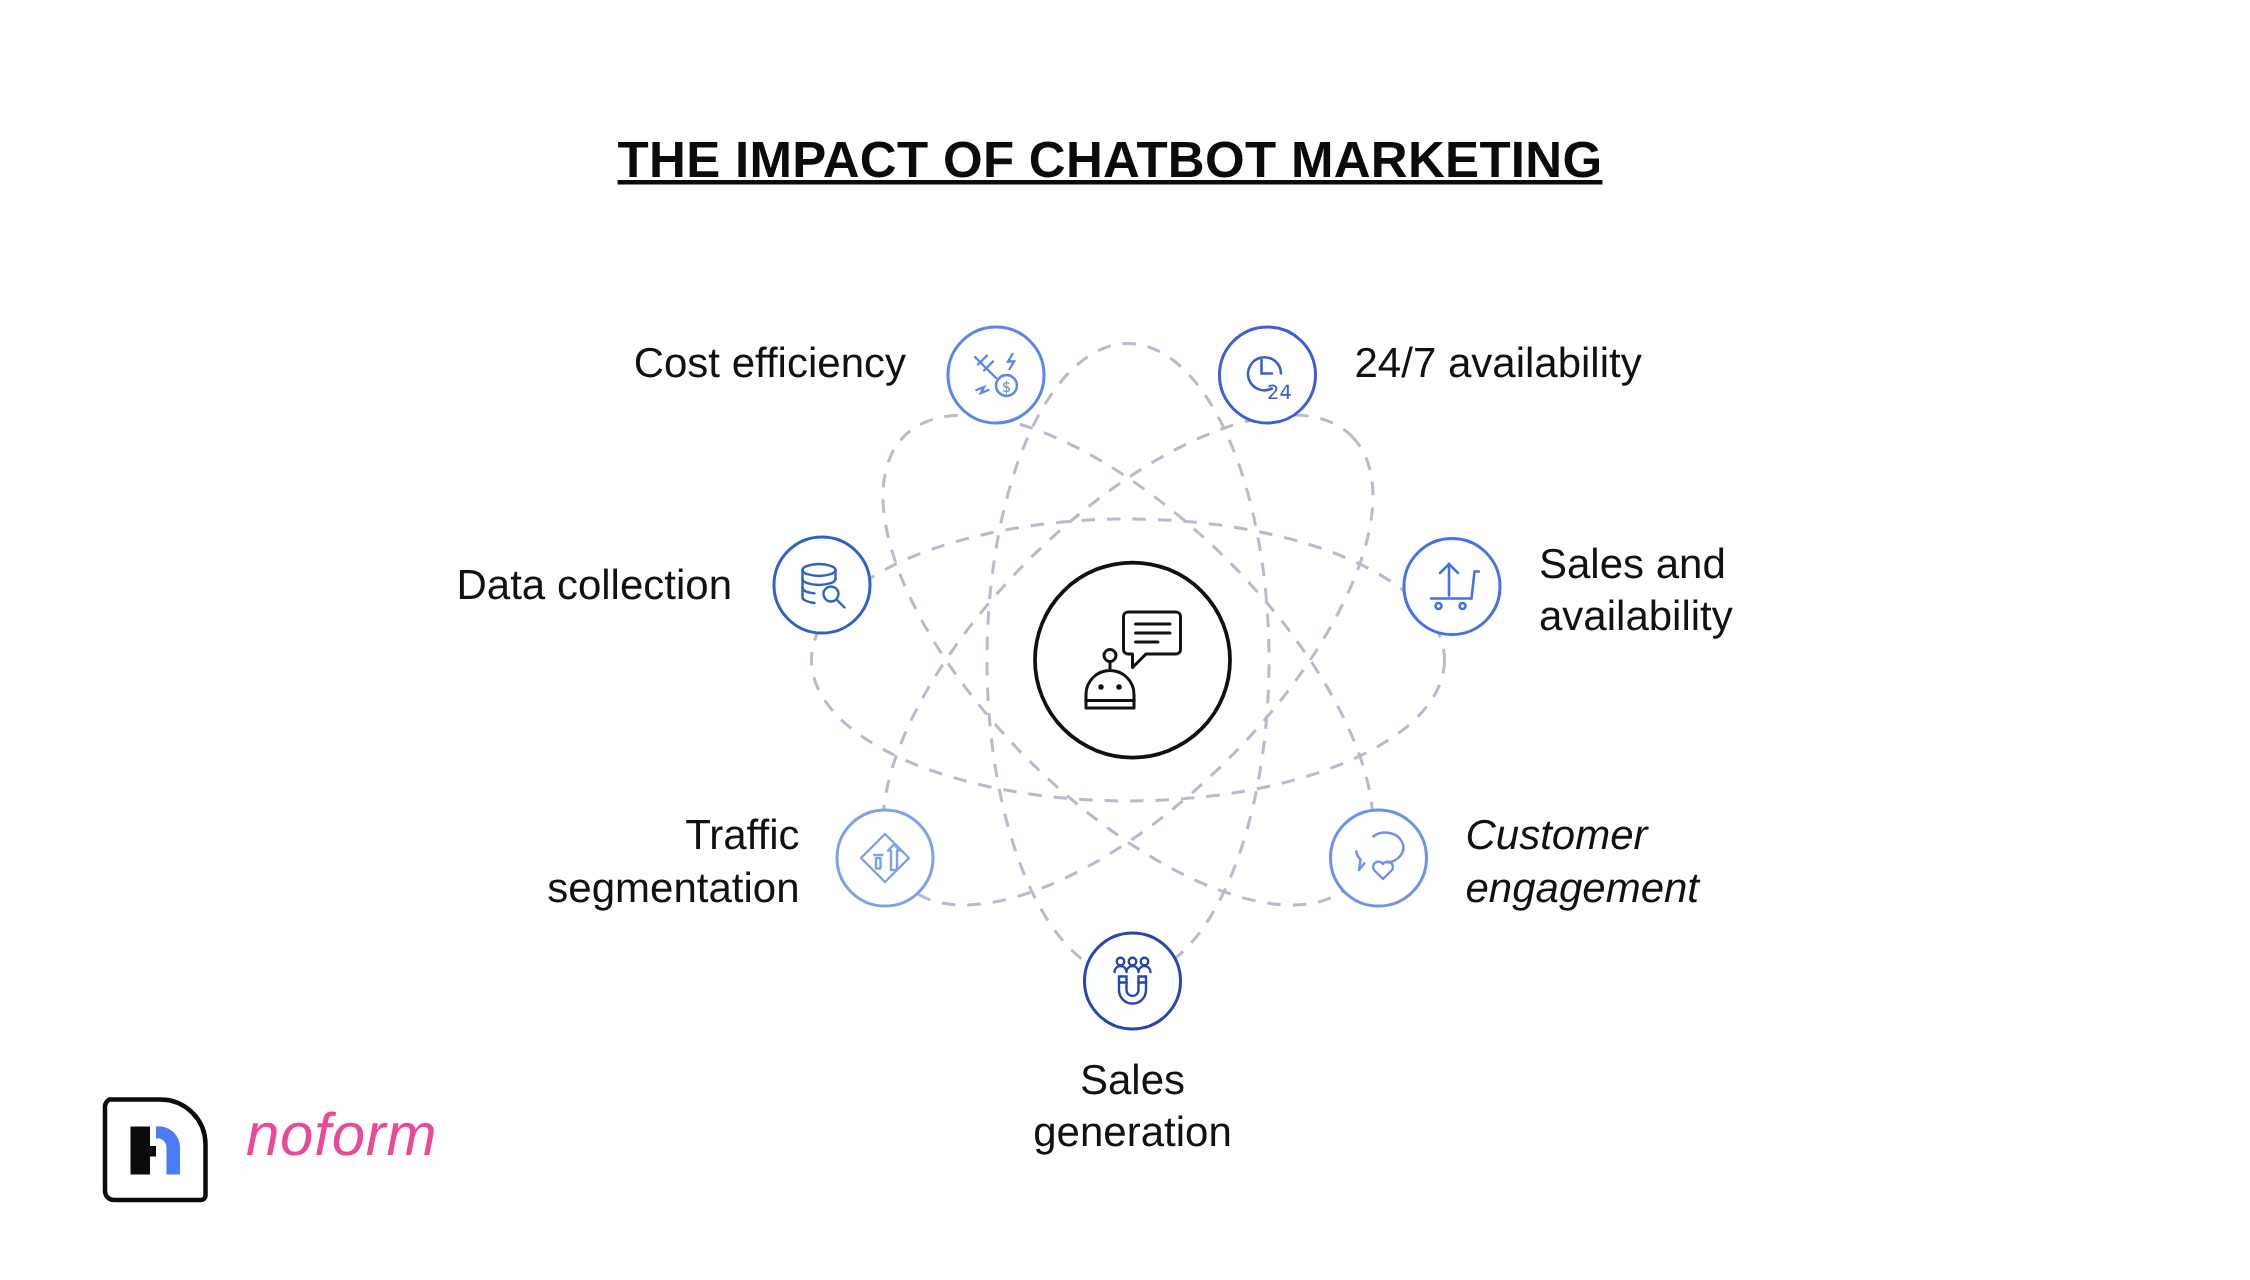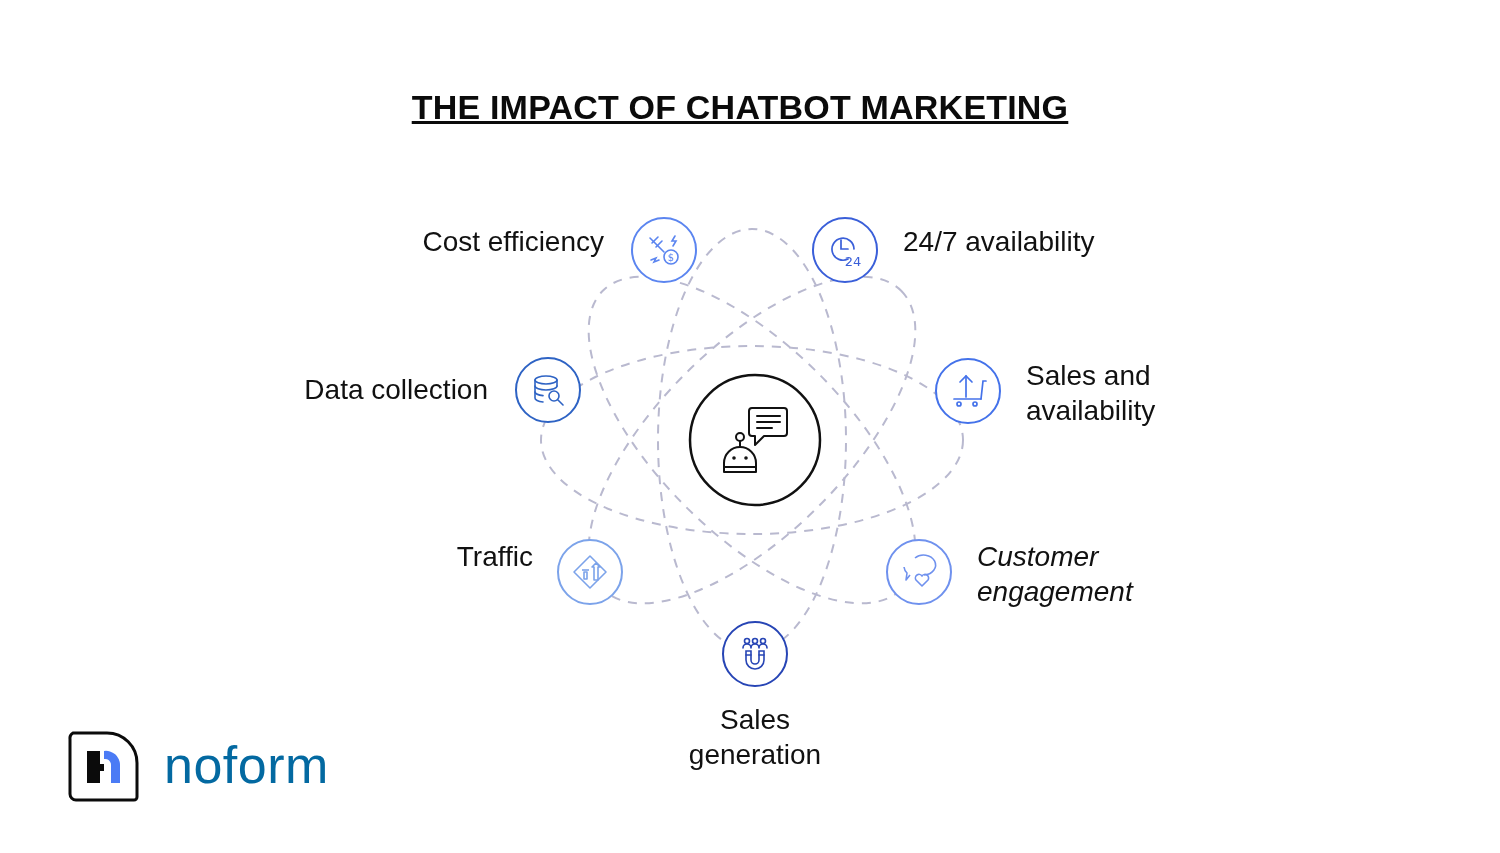--- a/index.html
+++ b/index.html
@@ -5,21 +5,21 @@
   html, body { margin: 0; padding: 0; background: #ffffff; }
   body { width: 1500px; height: 853px; position: relative; overflow: hidden;
          font-family: "Liberation Sans", "DejaVu Sans", sans-serif; color: #111; }
   .title { position: absolute; left: 0; width: 1480px; top: 88px; text-align: center;
            font-size: 34px; font-weight: 700; letter-spacing: 0.2px; color: #0b0b0b; text-decoration: underline; }
   svg.diagram { position: absolute; left: 0; top: 0; }
   .label { position: absolute; font-size: 28px; line-height: 35px; color: #111; white-space: nowrap; }
   .label.right { text-align: right; }
   .label.center { text-align: center; }
   .logo { position: absolute; left: 68px; top: 731px; width: 71px; height: 71px; }
-  .logo-text { position: absolute; left: 164px; top: 735px; font-size: 52px; letter-spacing: 0.5px; color: #0369a1; }
+  .logo-text { position: absolute; left: 164px; top: 735px; font-size: 40px; letter-spacing: 0.5px; color: #ec4899; font-style: italic; }
 </style>
 </head>
 <body>
 
 <div class="title">THE IMPACT OF CHATBOT MARKETING</div>
 
 <svg class="diagram" width="1500" height="853" viewBox="0 0 1500 853">
 
   <g fill="none" stroke="#b9b9cf" stroke-width="2" stroke-dasharray="9 8">
     <ellipse cx="752" cy="440" rx="211" ry="94"></ellipse>
@@ -132,20 +132,21 @@
 <div class="label" style="left:977px; top:539px;font-style:italic;">
   <div>Customer</div>
   <div>engagement</div>
 </div>
 <div class="label center" style="left:655px; width:200px; top:702px;">
   <div>Sales</div>
   <div>generation</div>
 </div>
 <div class="label right" style="right:967px; top:539px;">
   <div>Traffic</div>
+  <div>segmentation</div>
 </div>
 <div class="label right" style="right:1012px; top:372px;margin-left:39px;">Data collection</div>
 
 <svg class="logo" viewBox="0 0 71 71">
   <path d="M5 2 h34 a30 30 0 0 1 30 30 v34 a3 3 0 0 1 -3 3 h-58 a6 6 0 0 1 -6 -6 v-55 a6 6 0 0 1 3 -6z" fill="#fff" stroke="#0b0b0b" stroke-width="3"></path>
   <rect x="19" y="20" width="13" height="32" fill="#0b0b0b"></rect>
   <rect x="28" y="33" width="8" height="7" fill="#0b0b0b"></rect>
   <path d="M36 20 a14 14 0 0 1 16 14 v18 h-9 v-18 a6 6 0 0 0 -7 -6z" fill="#4b7bf5"></path>
 </svg>
 <div class="logo-text">noform</div>

